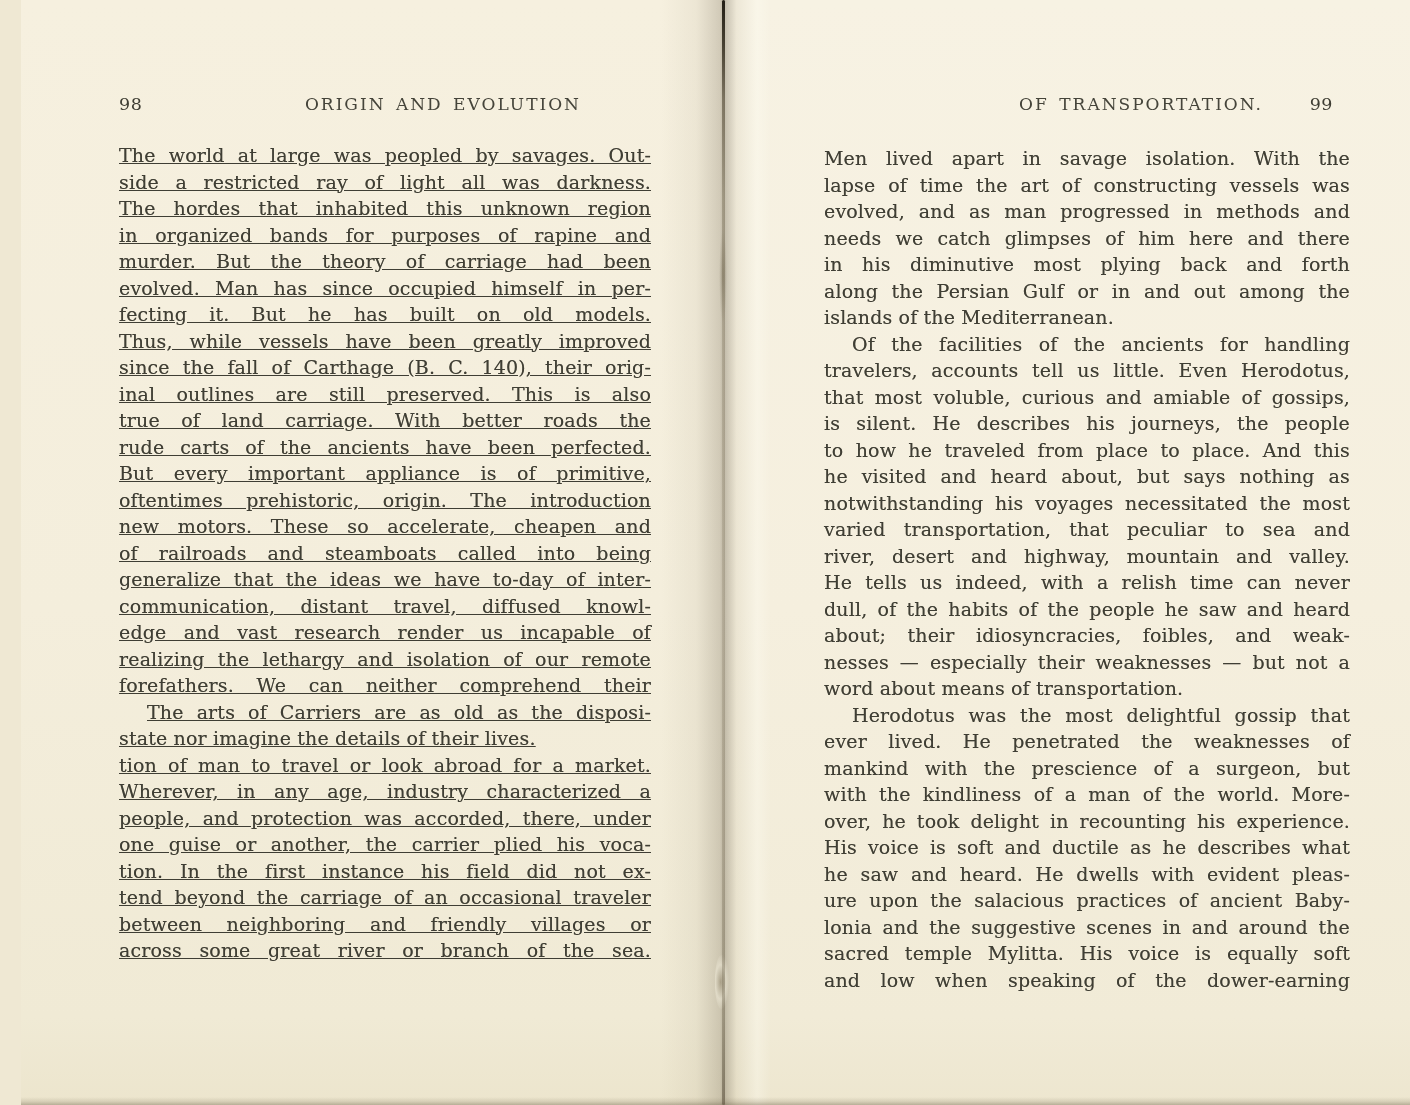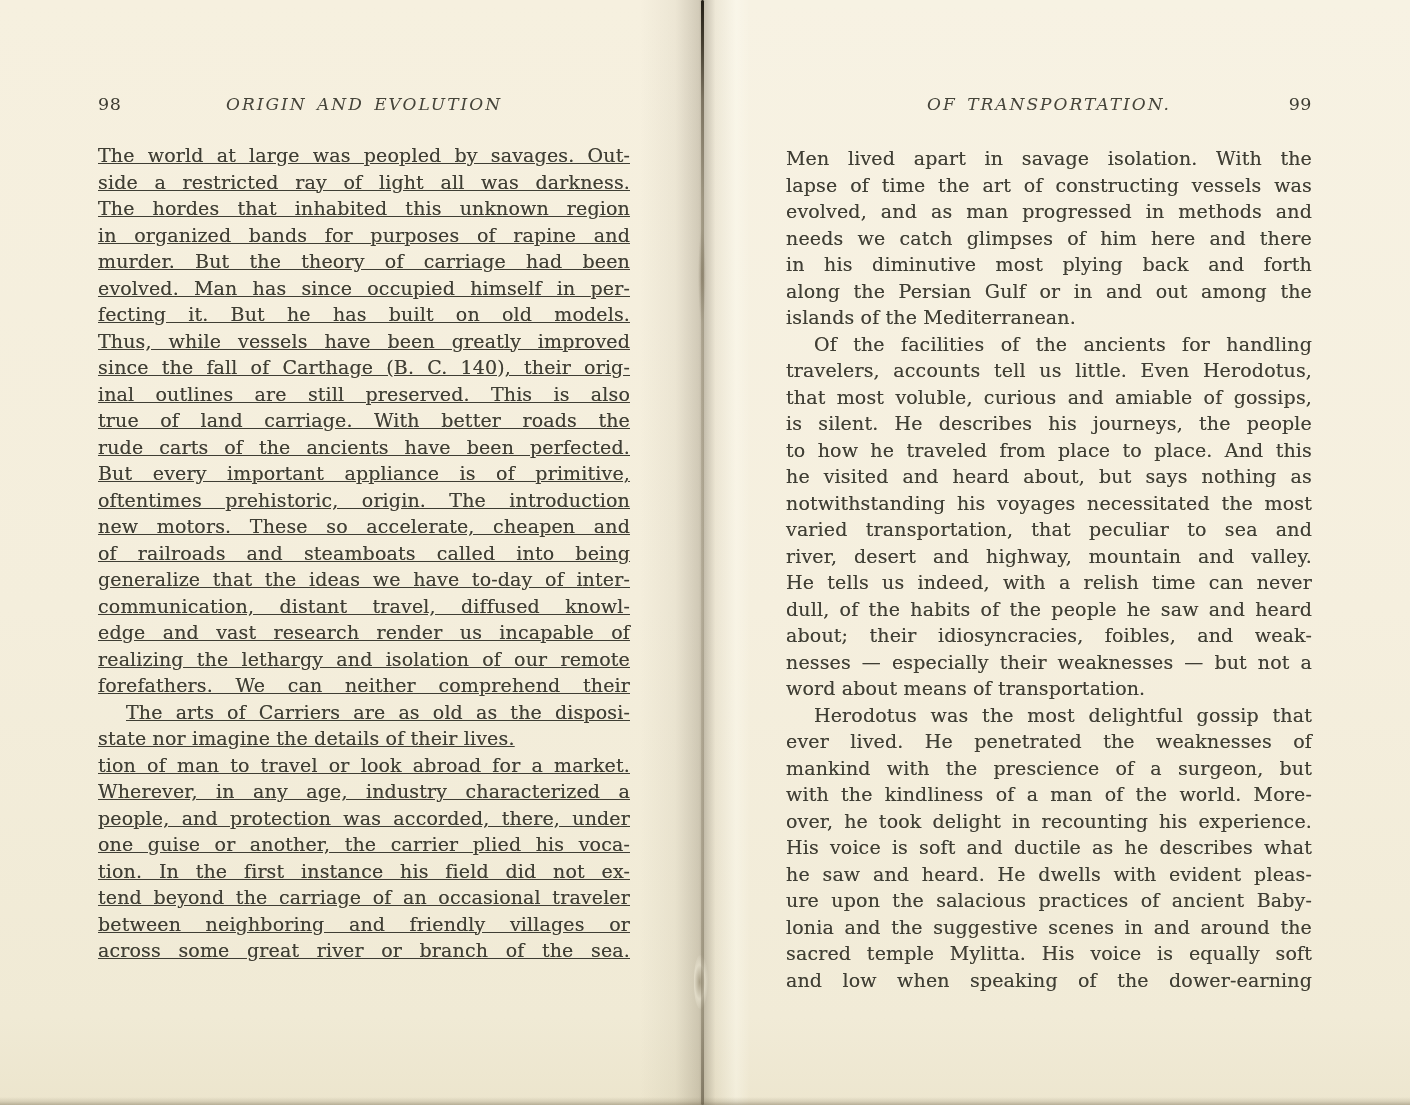--- a/index.html
+++ b/index.html
@@ -1,21 +1,21 @@
 <!DOCTYPE html>
 <html><head>
 <meta charset="utf-8">
 <style>
   html,body{margin:0;padding:0;}
   body{
     width:1410px;height:1105px;position:relative;overflow:hidden;
     background:#efe8d3;
     font-family:"DejaVu Serif","Liberation Serif",serif;
   }
-  .spread{position:absolute;inset:0;}
+  .spread{position:absolute;inset:0;margin-left:21px;}
   .page{position:absolute;top:0;height:1105px;}
   .page-left{
     left:0;width:704px;
     background:linear-gradient(180deg,#f6f0df 0%,#f4eedc 55%,#f0ead5 92%,#ece5cd 100%);
   }
   .page-right{
     left:704px;width:706px;
     background:linear-gradient(180deg,#f7f2e3 0%,#f5efde 55%,#f1ebd7 92%,#ede6cf 100%);
   }
   
@@ -58,31 +58,31 @@
   
   .page-header{
     position:absolute;display:flex;align-items:baseline;z-index:5;
     color:#45443a;font-size:17px;
   }
   .page-header .num{
     font-style:normal;font-size:17.5px;letter-spacing:0.5px;color:#3e3d33;width:70px;
   }
   .page-header .num.right{text-align:right;}
   .page-header .title{
-    flex:1;text-align:center;font-style:italic;letter-spacing:2px;word-spacing:3px;
+    flex:1;text-align:right;letter-spacing:2px;word-spacing:3px;
   }
   .header-left{left:98px;top:94px;width:532px;}
   .header-right{left:786px;top:94px;width:526px;}
   
   .page-text{
     position:absolute;z-index:5;color:#3f3e34;font-size:19px;
     text-rendering:optimizeLegibility;
   }
   .text-left{left:98px;top:142px;width:532px;text-decoration:underline;}
-  .text-right{left:786px;top:145px;width:526px;}
+  .text-right{left:803px;top:145px;width:526px;}
   .line{
     height:26.5px;line-height:26.5px;
     text-align:justify;text-align-last:justify;
     letter-spacing:0.15px;
     text-shadow:0 0 0.5px rgba(62,60,50,0.55);
   }
   .line.end{text-align-last:left;}
   .line.indent{text-indent:28px;}
   .spacer{width:70px;}
 </style>

